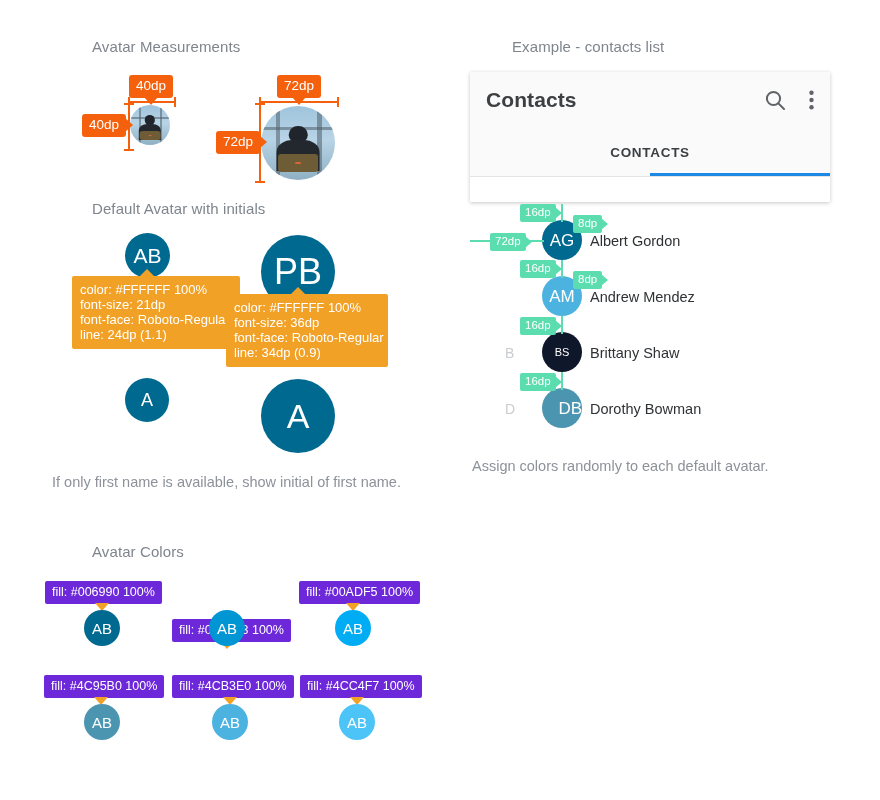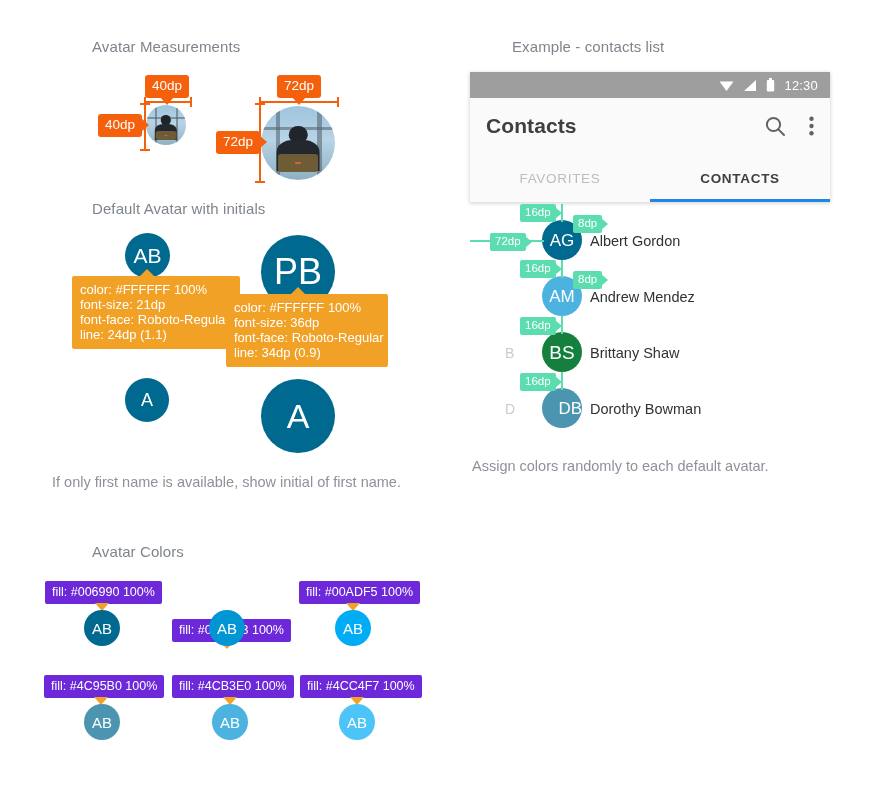--- a/index.html
+++ b/index.html
@@ -192,21 +192,21 @@
 
   
   .contact-name { font-size:14.5px; color:#2f3234; white-space:nowrap; }
   .section-letter { font-size:14px; color:#c9ccd0; }
 </style>
 </head>
 <body>
 
 <div class="abs sec-heading" style="left:92px; top:38px;">Avatar Measurements</div>
 
-<div class="abs" style="left:16px; top:0;">
+<div class="abs" style="left:0; top:0;">
 
   <div class="rule-h abs" style="left:128px; top:101px; width:48px;"></div>
 
   <div class="rule-v abs" style="left:128px; top:103px; height:48px;"></div>
 
   <div class="abs photo" style="left:130px; top:105px; width:40px; height:40px;">
     <div class="mullion-v" style="left:22%;"></div>
     <div class="mullion-v" style="left:74%;"></div>
     <div class="mullion-h" style="top:30%;"></div>
     <div class="head" style="top:26%; width:26%; height:24%;"></div>
@@ -308,49 +308,35 @@
   <div class="abs fill-box" style="left:300px; top:675px; --tx:57px;">fill: #4CC4F7 100%</div>
   <div class="abs avatar" style="left:339px; top:704px; width:36px; height:36px; background:#4CC4F7; font-size:15px;">
     <span>AB</span>
   </div>
 </div>
 
 <div class="abs sec-heading" style="left:512px; top:38px;">Example - contacts list</div>
 
 <div class="phone" style="left:470px; top:72px; width:360px; height:130px;">
 
-  <div class="statusbar">
-    <svg width="15" height="13" viewBox="0 0 15 13">
-      <path d="M0.5 2.5 L14.5 2.5 L7.5 12 Z" fill="#ffffff"></path>
-    </svg>
-    <svg width="14" height="13" viewBox="0 0 14 13">
-      <path d="M1 12 L13 12 L13 1 Z" fill="#ffffff"></path>
-    </svg>
-    <svg width="9" height="14" viewBox="0 0 9 14">
-      <rect x="3" y="0" width="3" height="2" fill="#ffffff"></rect>
-      <rect x="0.8" y="2" width="7.4" height="11.5" rx="1" fill="#ffffff"></rect>
-    </svg>
-    <span class="clock">12:30</span>
-  </div>
 
   <div class="appbar">
     <span class="title">Contacts</span>
     <svg width="24" height="24" viewBox="0 0 24 24" style="margin-right:22px; cursor:pointer;">
       <circle cx="10.5" cy="10.5" r="6.6" fill="none" stroke="#5f6368" stroke-width="2"></circle>
       <line x1="15.4" y1="15.4" x2="21" y2="21" stroke="#5f6368" stroke-width="2" stroke-linecap="round"></line>
     </svg>
     <svg width="5" height="20" viewBox="0 0 5 20" style="cursor:pointer;">
       <circle cx="2.5" cy="2.8" r="2.2" fill="#5f6368"></circle>
       <circle cx="2.5" cy="10" r="2.2" fill="#5f6368"></circle>
       <circle cx="2.5" cy="17.2" r="2.2" fill="#5f6368"></circle>
     </svg>
   </div>
 
   <div class="tabs">
-    <div class="tab inactive">FAVORITES</div>
     <div class="tab active">CONTACTS</div>
     <div class="tab-ind" style="left:180px; width:180px;"></div>
   </div>
 </div>
 
 <div class="abs" style="left:0; top:0;">
   <div class="abs avatar" style="left:542px; top:220px; width:40px; height:40px; background:#006990; font-size:17px;">
     <span>AG</span>
   </div>
   <div class="abs contact-name" style="left:590px; top:233px;">Albert Gordon</div>
@@ -358,21 +344,21 @@
 
 <div class="abs" style="left:0; top:0;">
   <div class="abs avatar" style="left:542px; top:276px; width:40px; height:40px; background:#4CB3E0; font-size:17px;">
     <span>AM</span>
   </div>
   <div class="abs contact-name" style="left:590px; top:289px;">Andrew Mendez</div>
 </div>
 
 <div class="abs" style="left:0; top:0;">
   <div class="abs section-letter" style="left:505px; top:345px;">B</div>
-  <div class="abs avatar" style="left:542px; top:332px; width:40px; height:40px; background:#15803d; font-size:19px;">
+  <div class="abs avatar" style="left:542px; top:332px; width:40px; height:40px; background:#0f172a; font-size:11px;">
     <span>BS</span>
   </div>
   <div class="abs contact-name" style="left:590px; top:345px;">Brittany Shaw</div>
 </div>
 
 <div class="abs" style="left:0; top:0;">
   <div class="abs section-letter" style="left:505px; top:401px;">D</div>
   <div class="abs avatar" style="left:542px; top:388px; width:40px; height:40px; background:#4C95B0; font-size:17px;justify-content:flex-end;">
     <span>DB</span>
   </div>

